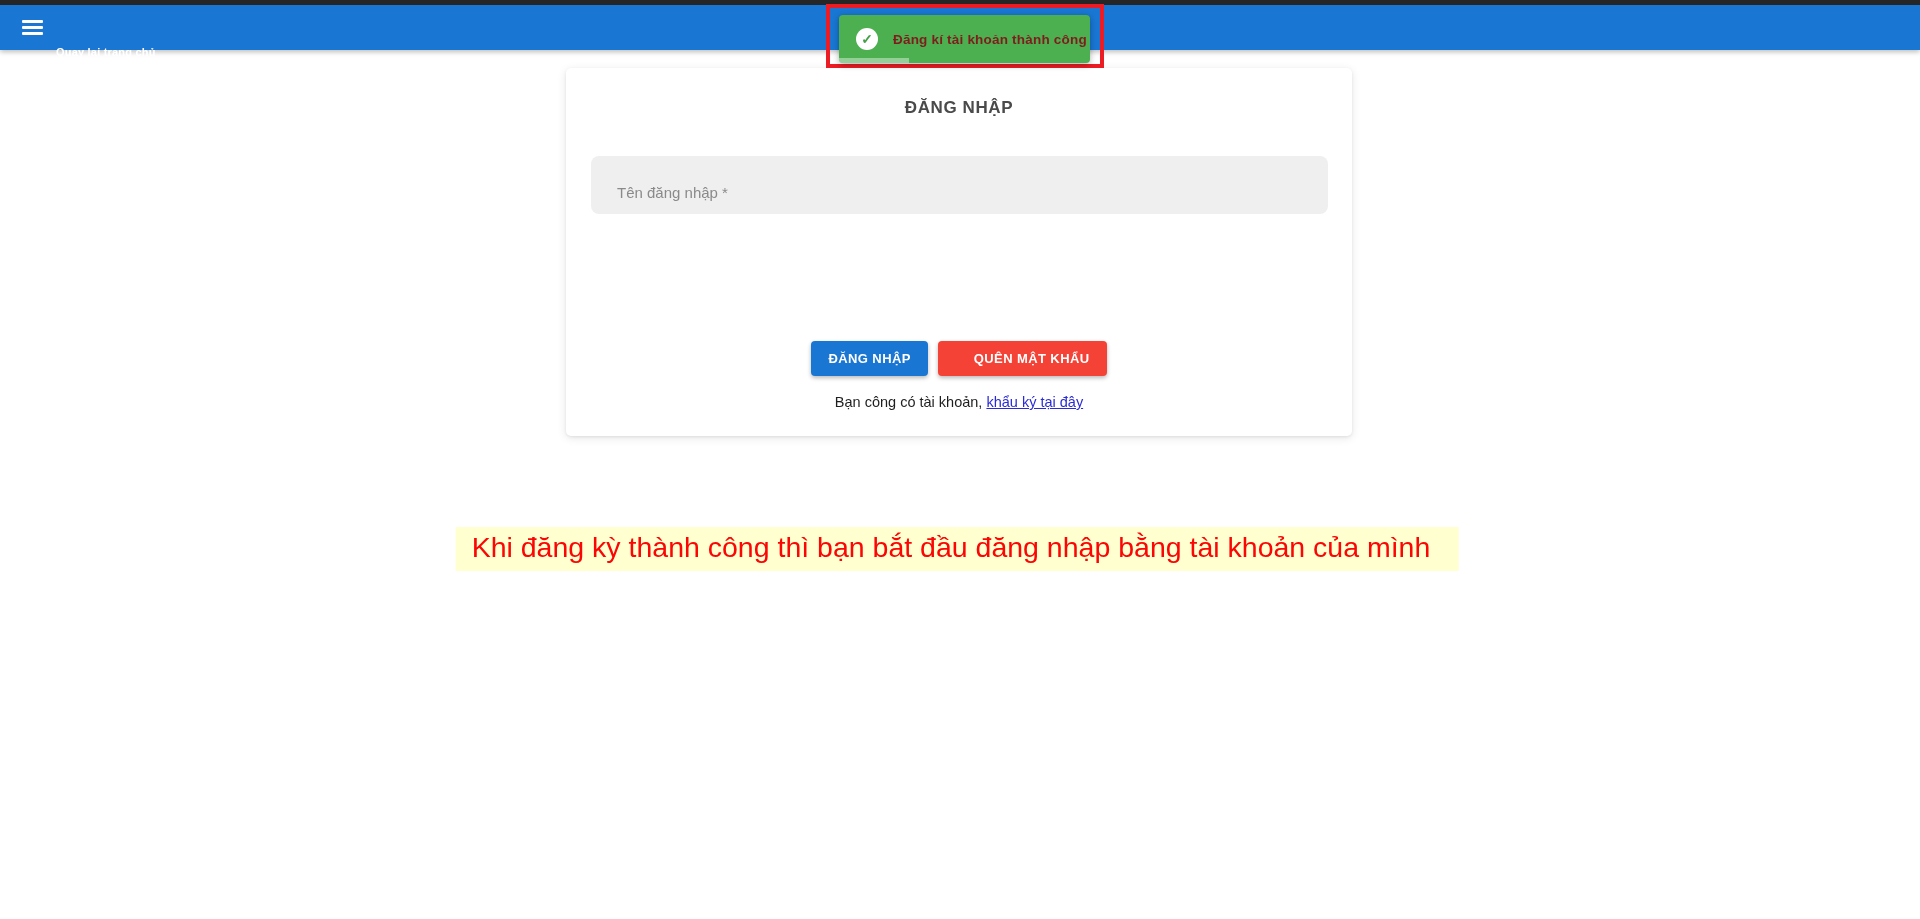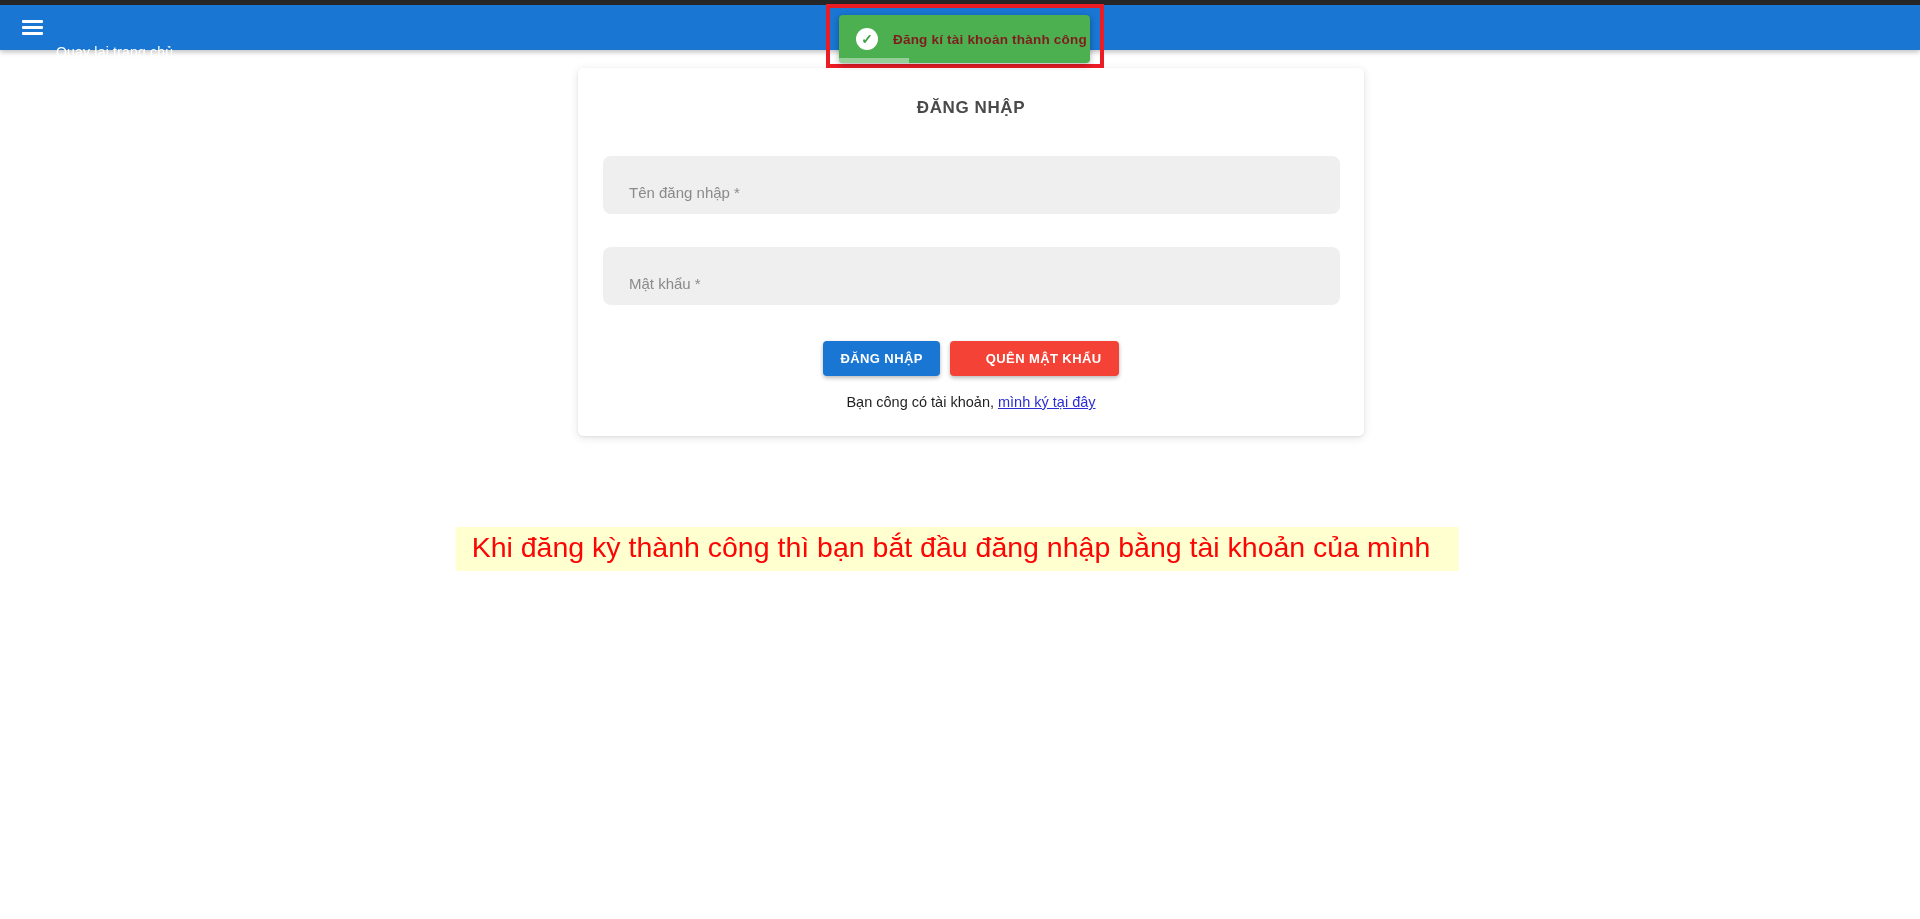--- a/index.html
+++ b/index.html
@@ -27,21 +27,21 @@
     padding-left: 22px;
     z-index: 4;
   }
   .hamburger {
     width: 21px; height: 15px;
     display: flex; flex-direction: column; justify-content: space-between;
     cursor: pointer;
   }
   .hamburger span { display: block; height: 2.6px; background: #ffffff; border-radius: 1px; }
   .back-label {
-    color: #ffffff; font-weight: normal; font-size: 14px;
+    color: #ffffff; font-weight: bold; font-size: 11px;
     margin-left: 13px; letter-spacing: 0.2px;
     cursor: pointer;
     margin-top: 48px;
   }
 
   
   .annotation-box {
     position: absolute; left: 826px; top: 4px;
     width: 278px; height: 64px;
     border: 4px solid #ec1c24;
@@ -68,21 +68,21 @@
     color: #7f1d1d; font-weight: bold; font-size: 13.5px;
     margin-left: 15px; letter-spacing: 0.2px;
   }
   .toast-progress {
     position: absolute; left: 0; bottom: 0;
     height: 5px; background: rgba(255,255,255,0.4);
   }
 
   
   .card {
-    position: absolute; left: 578px; top: 68px;
+    position: absolute; left: 566px; top: 68px;
     width: 786px; height: 368px;
     background: #ffffff;
     border-radius: 5px;
     box-shadow: 0 2px 10px rgba(0,0,0,0.10), 0 1px 3px rgba(0,0,0,0.07);
     z-index: 2;
   }
   .card-title {
     position: absolute; top: 30px; left: 0;
     width: 100%; text-align: center;
     font-size: 17px; font-weight: bold; color: #4a4a4a;
@@ -159,26 +159,25 @@
     <span class="toast-message">Đăng kí tài khoản thành công</span>
     <div class="toast-progress" id="toast-progress" style="width: 28%;"></div>
   </div>
 </div>
 
 <section class="card">
   <div class="card-title">ĐĂNG NHẬP</div>
 
   <input class="field field-username" type="text" placeholder="Tên đăng nhập *" style="">
 
-  <input class="field field-password" type="text" placeholder="Mật khẩu *" style="">
 
   <div class="buttons-row">
     <button class="btn btn-login">ĐĂNG NHẬP</button>
     <button class="btn btn-forgot">QUÊN MẬT KHẨU</button>
   </div>
 
   <div class="register-line">
     <span>Bạn công có tài khoản,</span>
-    <a class="register-link">mình ký tại đây</a>
+    <a class="register-link">khẩu ký tại đây</a>
   </div>
 </section>
 
 <div class="note">Khi đăng kỳ thành công thì bạn bắt đầu đăng nhập bằng tài khoản của mình</div>
 
 </body></html>

